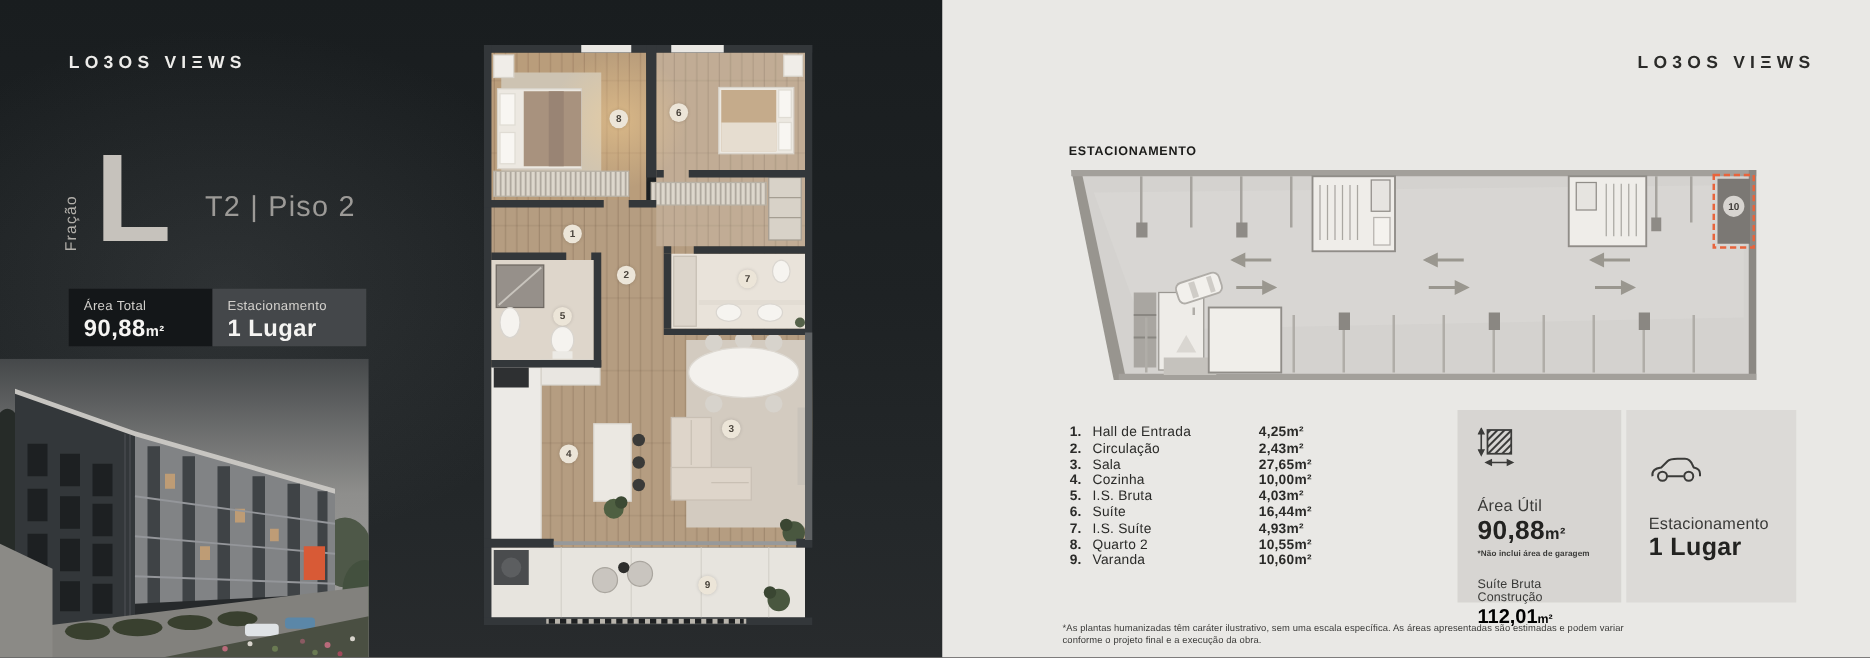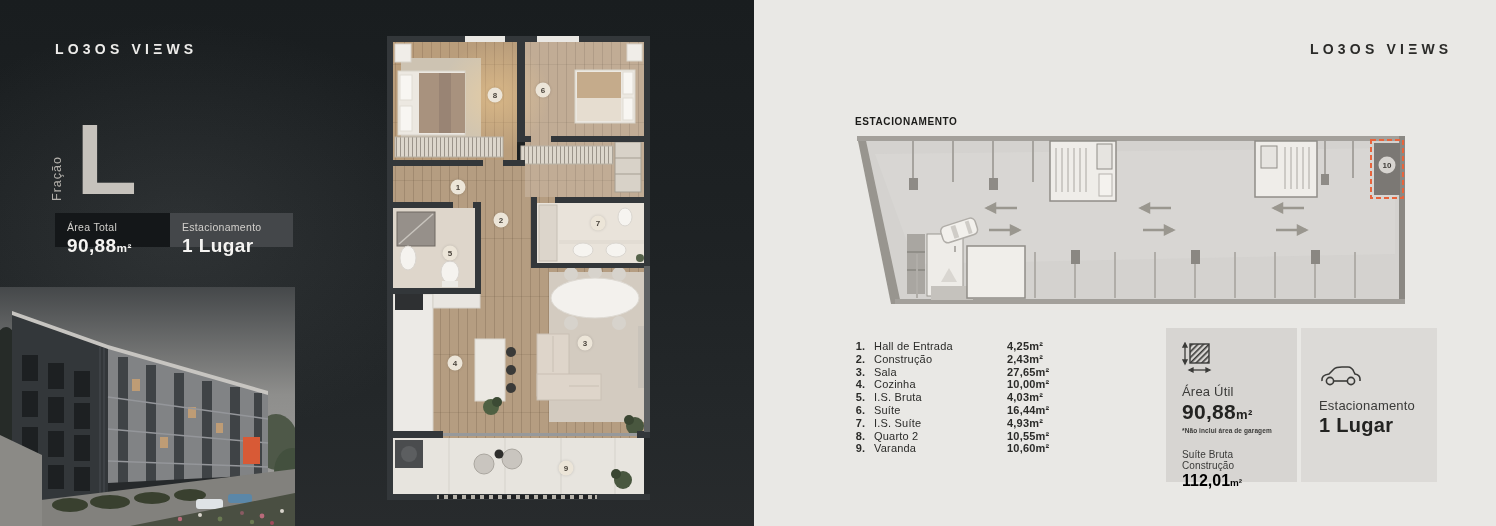--- a/index.html
+++ b/index.html
@@ -12,21 +12,21 @@
     background:
       radial-gradient(ellipse 420px 300px at 24% 44%, rgba(130,134,136,0.16), transparent 70%),
       linear-gradient(180deg,#191d1f 0%, #1e2224 45%, #24282a 80%, #282b2d 100%);}
   .logo{letter-spacing:4.2px;font-weight:700;white-space:nowrap;}
   .logo-left{position:absolute;left:55px;top:41px;font-size:14px;color:#edecea;}
   .fraction-word{position:absolute;left:50px;top:143px;height:58px;color:#b3b0ab;
     font-size:12.5px;letter-spacing:1px;writing-mode:vertical-rl;transform:rotate(180deg);}
   .fraction-letter{position:absolute;left:76px;top:120px;font-size:100px;font-weight:bold;
     color:#c6c2bc;line-height:0.78;letter-spacing:0;}
   .typology{position:absolute;left:164px;top:152px;font-size:23px;color:#9c9a97;letter-spacing:1px;}
-  .stat-box{position:absolute;top:213px;height:34px;padding:8px 0 0 12px;}
+  .stat-box{position:absolute;top:231px;height:46px;padding:8px 0 0 12px;}
   .stat-dark{left:55px;width:115px;background:#141719;}
   .stat-gray{left:170px;width:123px;background:#44474a;}
   .stat-label{font-size:10.5px;color:#d2d0cc;letter-spacing:0.3px;}
   .stat-value{font-size:19px;color:#f5f4f2;letter-spacing:0.4px;margin-top:2px;font-weight:bold;}
   .unit{font-size:0.62em;}
   .photo{position:absolute;left:0;top:287px;width:295px;height:239px;}
   .floorplan{position:absolute;left:387px;top:36px;width:263px;height:470px;}
   .badge{position:absolute;width:15px;height:15px;border-radius:50%;background:#ece5d8;
     color:#4a443c;font-size:8px;font-weight:bold;display:flex;align-items:center;
     justify-content:center;transform:translate(-50%,-50%);box-shadow:0 0 3px rgba(0,0,0,0.15);}
@@ -40,21 +40,21 @@
   .rooms-list{position:absolute;left:94px;top:340px;width:300px;}
   .room-row{display:flex;height:12.8px;align-items:baseline;font-size:11px;color:#2b2b29;}
   .rn{width:26px;text-align:right;font-weight:bold;padding-right:9px;flex:none;}
   .rname{width:133px;flex:none;letter-spacing:0.2px;}
   .rarea{font-weight:bold;letter-spacing:0.2px;}
 
   .box-area-util{position:absolute;left:412px;top:328px;width:131px;height:154px;
     background:#d7d5d2;padding:14px 12px 0 16px;}
   .box-parking{position:absolute;left:547px;top:328px;width:136px;height:154px;
     background:#dcdad7;padding:36px 12px 0 18px;}
-  .bx-label{font-size:13px;color:#3a3a38;margin-top:6px;letter-spacing:0.2px;}
+  .bx-label{font-size:13px;color:#3a3a38;margin-top:18px;letter-spacing:0.2px;}
   .bx-value{font-size:21px;font-weight:bold;color:#232321;margin-top:1px;letter-spacing:0.3px;}
   .bx-note{font-size:6.5px;font-weight:bold;color:#3a3a38;margin-top:3px;letter-spacing:0.1px;}
   .bx-divider{width:103px;border:none;border-top:1.5px solid #45454
 3;margin:8px 0 7px 0;}
   .bx-small-label{font-size:10px;color:#3a3a38;letter-spacing:0.1px;}
   .bx-small-value{font-size:16px;font-weight:bold;color:#000000;margin-top:1px;}
   .bp-value{font-size:20px;font-weight:bold;color:#232321;margin-top:1px;letter-spacing:0.3px;}
 
   .disclaimer{position:absolute;left:96px;top:498px;width:480px;font-size:7.5px;
     color:#3b3b39;letter-spacing:0.1px;}
@@ -62,20 +62,21 @@
 </head>
 <body>
 
 <div class="sheet">
 
   <div class="panel-left">
     <div class="logo logo-left">LO3OS VIΞWS</div>
 
     <div class="fraction-word">Fração</div>
     <div class="fraction-letter">L</div>
+    <div class="typology">T2 | Piso 2</div>
 
     <div class="stat-box stat-dark">
       <div class="stat-label">Área Total</div>
       <div class="stat-value"><span>90,88</span><span class="unit">m²</span></div>
     </div>
     <div class="stat-box stat-gray">
       <div class="stat-label">Estacionamento</div>
       <div class="stat-value">1 Lugar</div>
     </div>
 
@@ -409,21 +410,21 @@
     </div>
 
     <div class="rooms-list" id="rooms-list">
         <div class="room-row">
           <span class="rn">1.</span>
           <span class="rname">Hall de Entrada</span>
           <span class="rarea">4,25m²</span>
         </div>
         <div class="room-row">
           <span class="rn">2.</span>
-          <span class="rname">Construção</span>
+          <span class="rname">Circulação</span>
           <span class="rarea">2,43m²</span>
         </div>
         <div class="room-row">
           <span class="rn">3.</span>
           <span class="rname">Sala</span>
           <span class="rarea">27,65m²</span>
         </div>
         <div class="room-row">
           <span class="rn">4.</span>
           <span class="rname">Cozinha</span>
@@ -486,14 +487,15 @@
       <svg width="42" height="24" viewBox="0 0 42 24">
         <path d="M3,17 Q2,11 10,10 L15,5 Q17,3 23,3 L29,3 Q33,3 35,8 L36,10 Q41,11 41,15 L41,17" fill="none" stroke="#3b3b39" stroke-width="1.6"></path>
         <circle cx="11" cy="17" r="3.6" fill="#dcdad7" stroke="#3b3b39" stroke-width="1.6"></circle>
         <circle cx="32" cy="17" r="3.6" fill="#dcdad7" stroke="#3b3b39" stroke-width="1.6"></circle>
         <line x1="15" y1="17" x2="28" y2="17" stroke="#3b3b39" stroke-width="1.6"></line>
       </svg>
       <div class="bx-label">Estacionamento</div>
       <div class="bp-value">1 Lugar</div>
     </div>
 
+    <div class="disclaimer">*As plantas humanizadas têm caráter ilustrativo, sem uma escala específica. As áreas apresentadas são estimadas e podem variar conforme o projeto final e a execução da obra.</div>
   </div>
 </div>
 
 </body></html>

